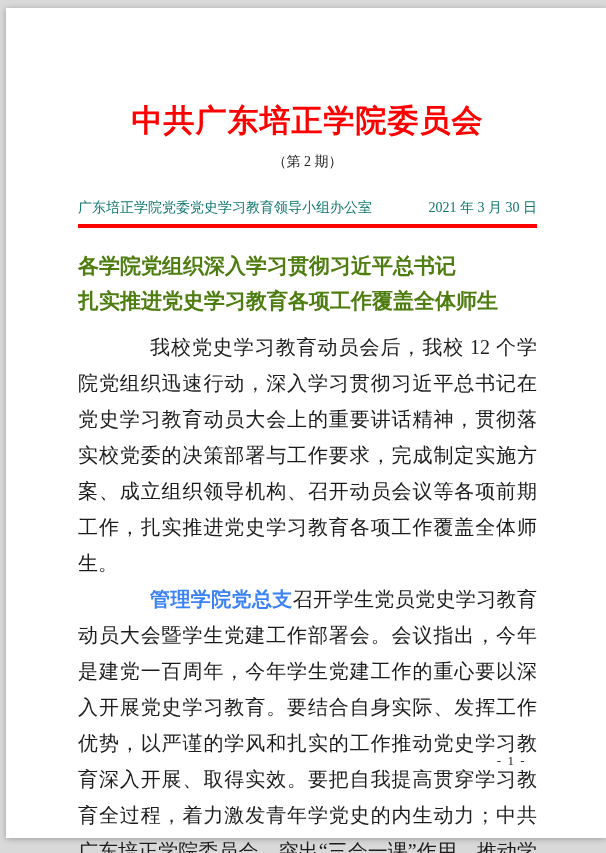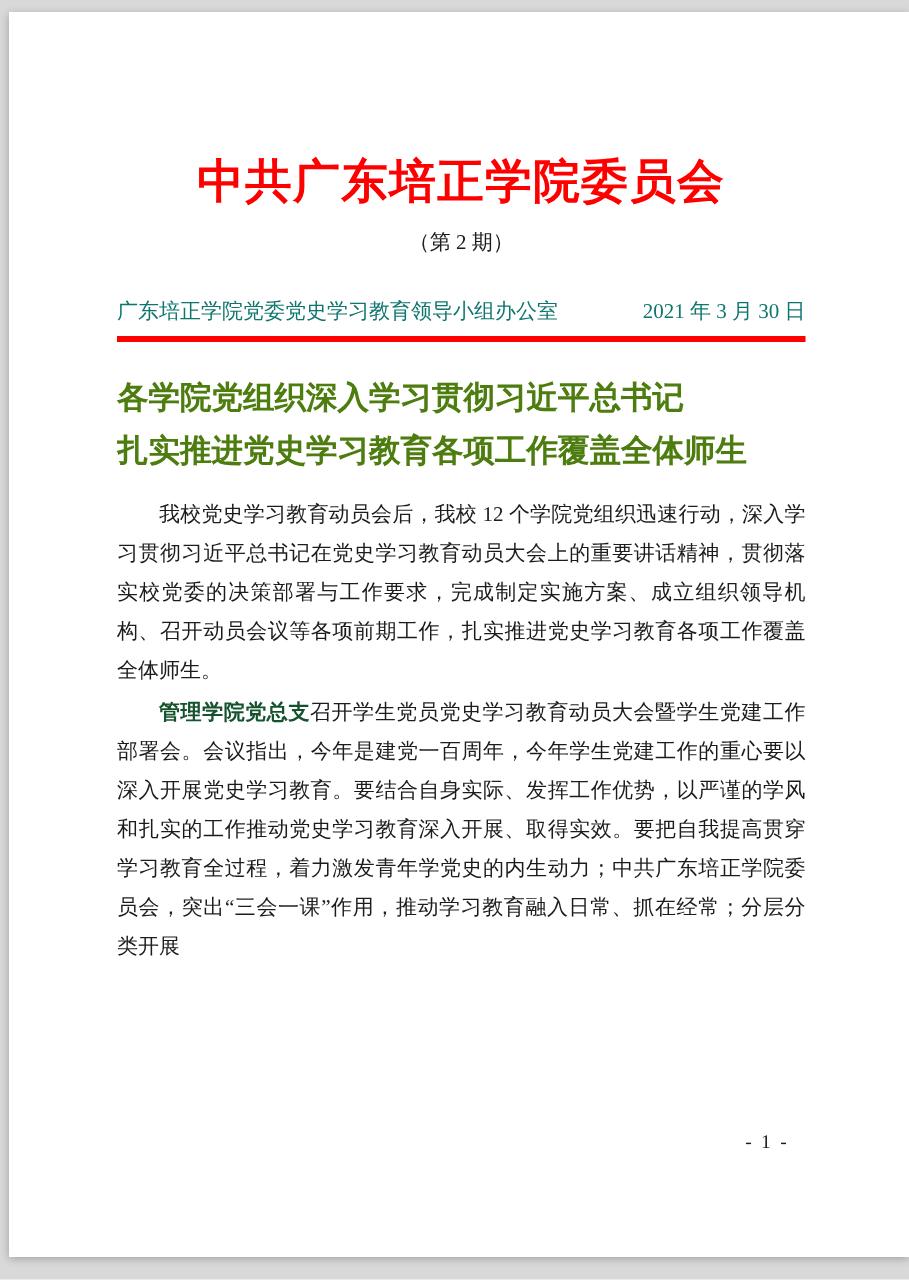--- a/index.html
+++ b/index.html
@@ -65,30 +65,31 @@
     font-size: 21px;
     line-height: 35px;
     text-align: left;
     color: #4d7c0f;
   }
   .body-text {
     margin-top: 11px;
   }
   .body-text p {
     margin: 0;
-    font-size: 14px;
-    line-height: 26px;
+    font-size: 20px;
+    line-height: 36px;
     text-align: justify;
     text-indent: 2em;
     color: #1c1c1c;
   }
   .body-text .lead {
     font-family: "Liberation Sans", "DejaVu Sans", sans-serif;
     font-weight: 700;
-    color: #14532d;
+    color: #3b82f6;
+    margin-left: 32px;
   }
   .page-num {
     position: absolute;
     top: 745px;
     right: 80px;
     font-size: 13px;
     letter-spacing: 1.5px;
     color: #1c1c1c;
   }
 </style>

